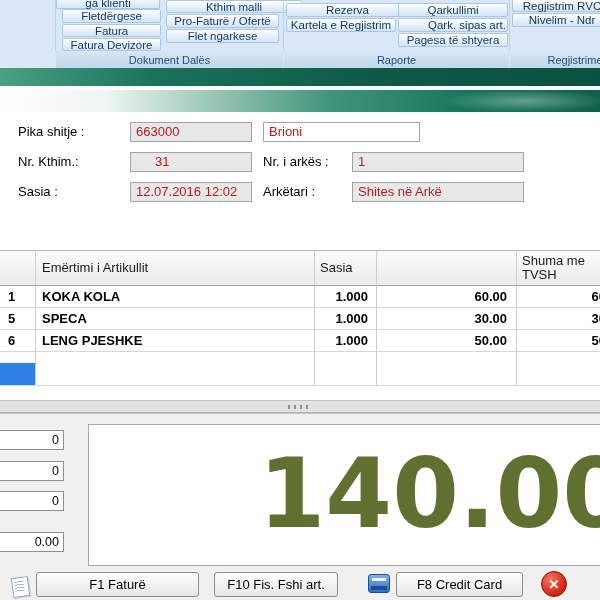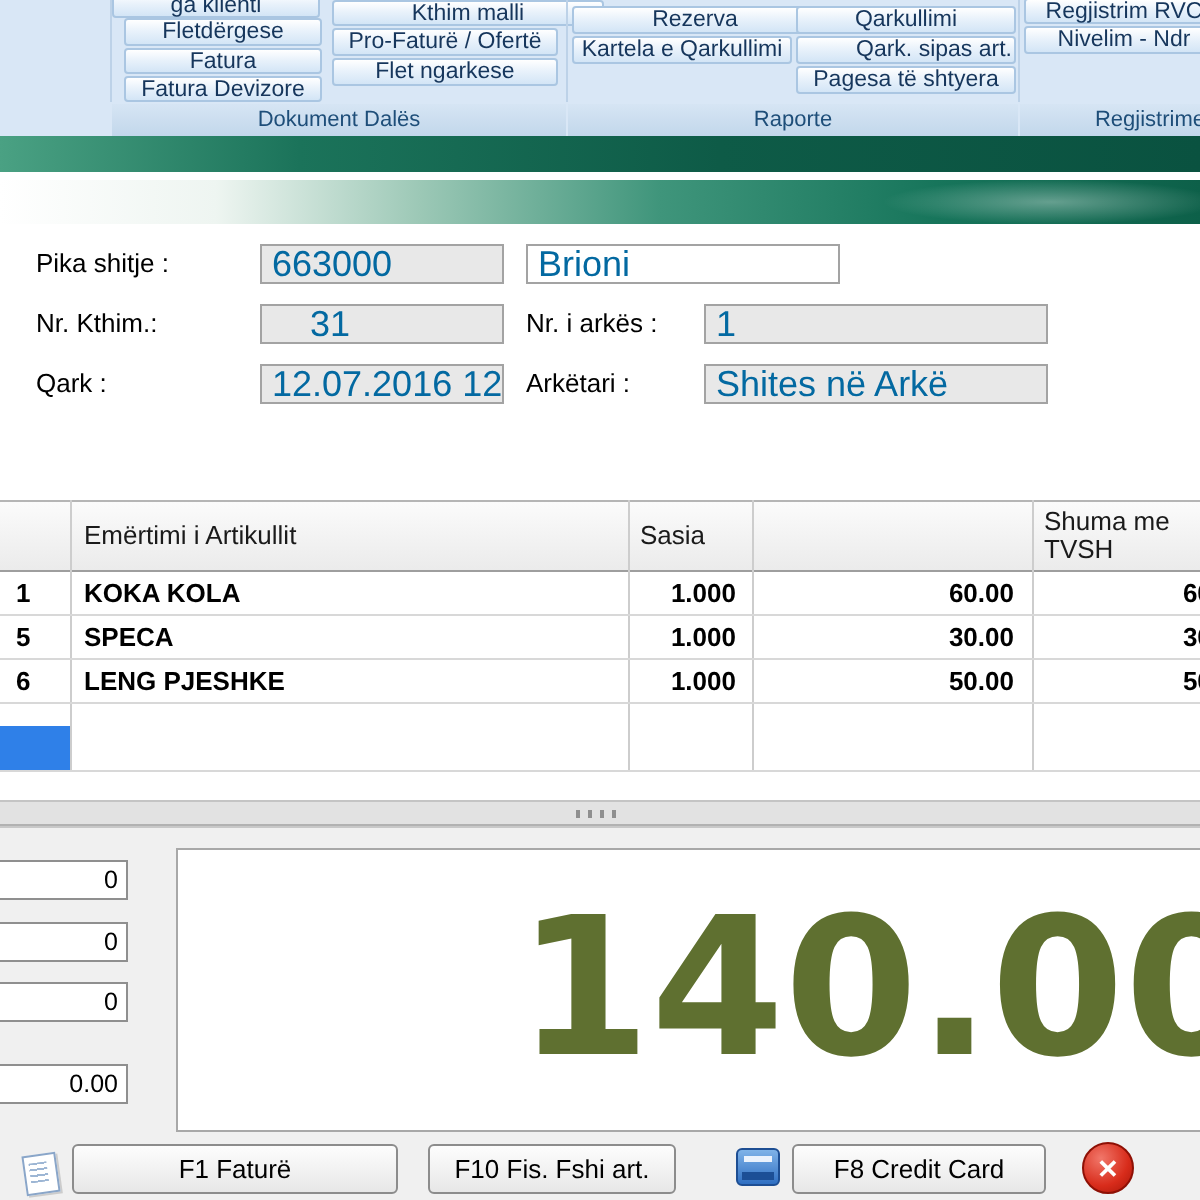--- a/index.html
+++ b/index.html
@@ -27,21 +27,21 @@
   .teal1{left:0;top:68px;width:600px;height:18px;
     background:linear-gradient(90deg,#4aa183 0%,#1b735a 25%,#0e5b47 60%,#0a5240 100%);}
   .banner{left:0;top:90px;width:600px;height:22px;
     background:linear-gradient(90deg,#ffffff 0%,#eef5f1 18%,#9cc8b6 35%,#3f957b 55%,#17755b 78%,#0d6049 100%);}
   .swoosh{position:absolute;right:-20px;top:-6px;width:210px;height:34px;border-radius:50%;
     background:radial-gradient(ellipse 120px 16px at 55% 50%, rgba(255,255,255,.35), rgba(255,255,255,0) 70%);}
   
   .lbl{position:absolute;font-size:13px;color:#000;line-height:20px;white-space:nowrap;}
   .field{
     position:absolute;background:#e8e8e8;border:1px solid #a3a3a3;box-sizing:border-box;
-    font-size:18px;line-height:18px;height:20px;padding:0 5px;color:#0369a1;white-space:nowrap;overflow:hidden;
+    font-size:13px;line-height:18px;height:20px;padding:0 5px;color:#b91c1c;white-space:nowrap;overflow:hidden;
   }
   .field.white{background:#ffffff;}
   
   .thead{left:0;top:250px;width:600px;height:36px;
     background:linear-gradient(#fbfbfb,#ebebeb);
     border-top:1px solid #b5b5b5;border-bottom:1px solid #9e9e9e;box-sizing:border-box;}
   .hcell{position:absolute;font-size:13px;color:#1a1a1a;display:flex;align-items:center;line-height:14px;}
   .vline{position:absolute;top:250px;width:1px;height:136px;background:#cdcdcd;}
   .trow{position:absolute;left:0;width:600px;height:22px;border-bottom:1px solid #d8d8d8;box-sizing:border-box;}
   .cell{position:absolute;top:0;font-size:13px;font-weight:bold;color:#000;line-height:21px;white-space:nowrap;}
@@ -95,21 +95,21 @@
 
   <div class="rbtn" style="left:62px;top:9px;width:99px;height:14px;">Fletdërgese</div>
   <div class="rbtn" style="left:62px;top:24px;width:99px;height:13px;">Fatura</div>
   <div class="rbtn" style="left:62px;top:38px;width:99px;height:13px;">Fatura Devizore</div>
 
   <div class="rbtn" style="left:166px;top:0px;width:136px;height:13px;">Kthim malli</div>
   <div class="rbtn" style="left:166px;top:14px;width:113px;height:14px;">Pro-Faturë / Ofertë</div>
   <div class="rbtn" style="left:166px;top:29px;width:113px;height:14px;">Flet ngarkese</div>
 
   <div class="rbtn" style="left:286px;top:3px;width:123px;height:14px;">Rezerva</div>
-  <div class="rbtn" style="left:286px;top:18px;width:110px;height:14px;">Kartela e Qarkullimi</div>
+  <div class="rbtn" style="left:286px;top:18px;width:110px;height:14px;">Kartela e Regjistrim</div>
 
   <div class="rbtn" style="left:398px;top:3px;width:110px;height:14px;">Qarkullimi</div>
   <div class="rbtn" style="left:398px;top:18px;width:110px;height:14px;padding-left:32px;">Qark. sipas art.</div>
   <div class="rbtn" style="left:398px;top:33px;width:110px;height:14px;">Pagesa të shtyera</div>
 
   <div class="rbtn" style="left:512px;top:-1px;width:100px;height:13px;">Regjistrim RVC</div>
   <div class="rbtn" style="left:512px;top:13px;width:100px;height:14px;">Nivelim - Ndr</div>
 
   <div class="vsep" style="left:55px;"></div>
   <div class="vsep" style="left:283px;"></div>
@@ -127,21 +127,21 @@
 
 <div class="lbl" style="left:18px;top:122px;">Pika shitje :</div>
 <div class="field" style="left:130px;top:122px;width:122px;">663000</div>
 <div class="field white" style="left:263px;top:122px;width:157px;">Brioni</div>
 
 <div class="lbl" style="left:18px;top:152px;">Nr. Kthim.:</div>
 <div class="field" style="left:130px;top:152px;width:122px;padding-left:24px;">31</div>
 <div class="lbl" style="left:263px;top:152px;">Nr. i arkës :</div>
 <div class="field" style="left:352px;top:152px;width:172px;">1</div>
 
-<div class="lbl" style="left:18px;top:182px;">Qark :</div>
+<div class="lbl" style="left:18px;top:182px;">Sasia :</div>
 <div class="field" style="left:130px;top:182px;width:122px;">12.07.2016 12:02</div>
 <div class="lbl" style="left:263px;top:182px;">Arkëtari :</div>
 <div class="field" style="left:352px;top:182px;width:172px;">Shites në Arkë</div>
 
 <div class="abs thead">
   <div class="hcell" style="left:42px;top:0;height:34px;">Emërtimi i Artikullit</div>
   <div class="hcell" style="left:320px;top:0;height:34px;">Sasia</div>
   <div class="hcell" style="left:522px;top:0;height:34px;width:70px;flex-wrap:wrap;">Shuma me TVSH</div>
 </div>
 <div class="vline" style="left:35px;"></div>

